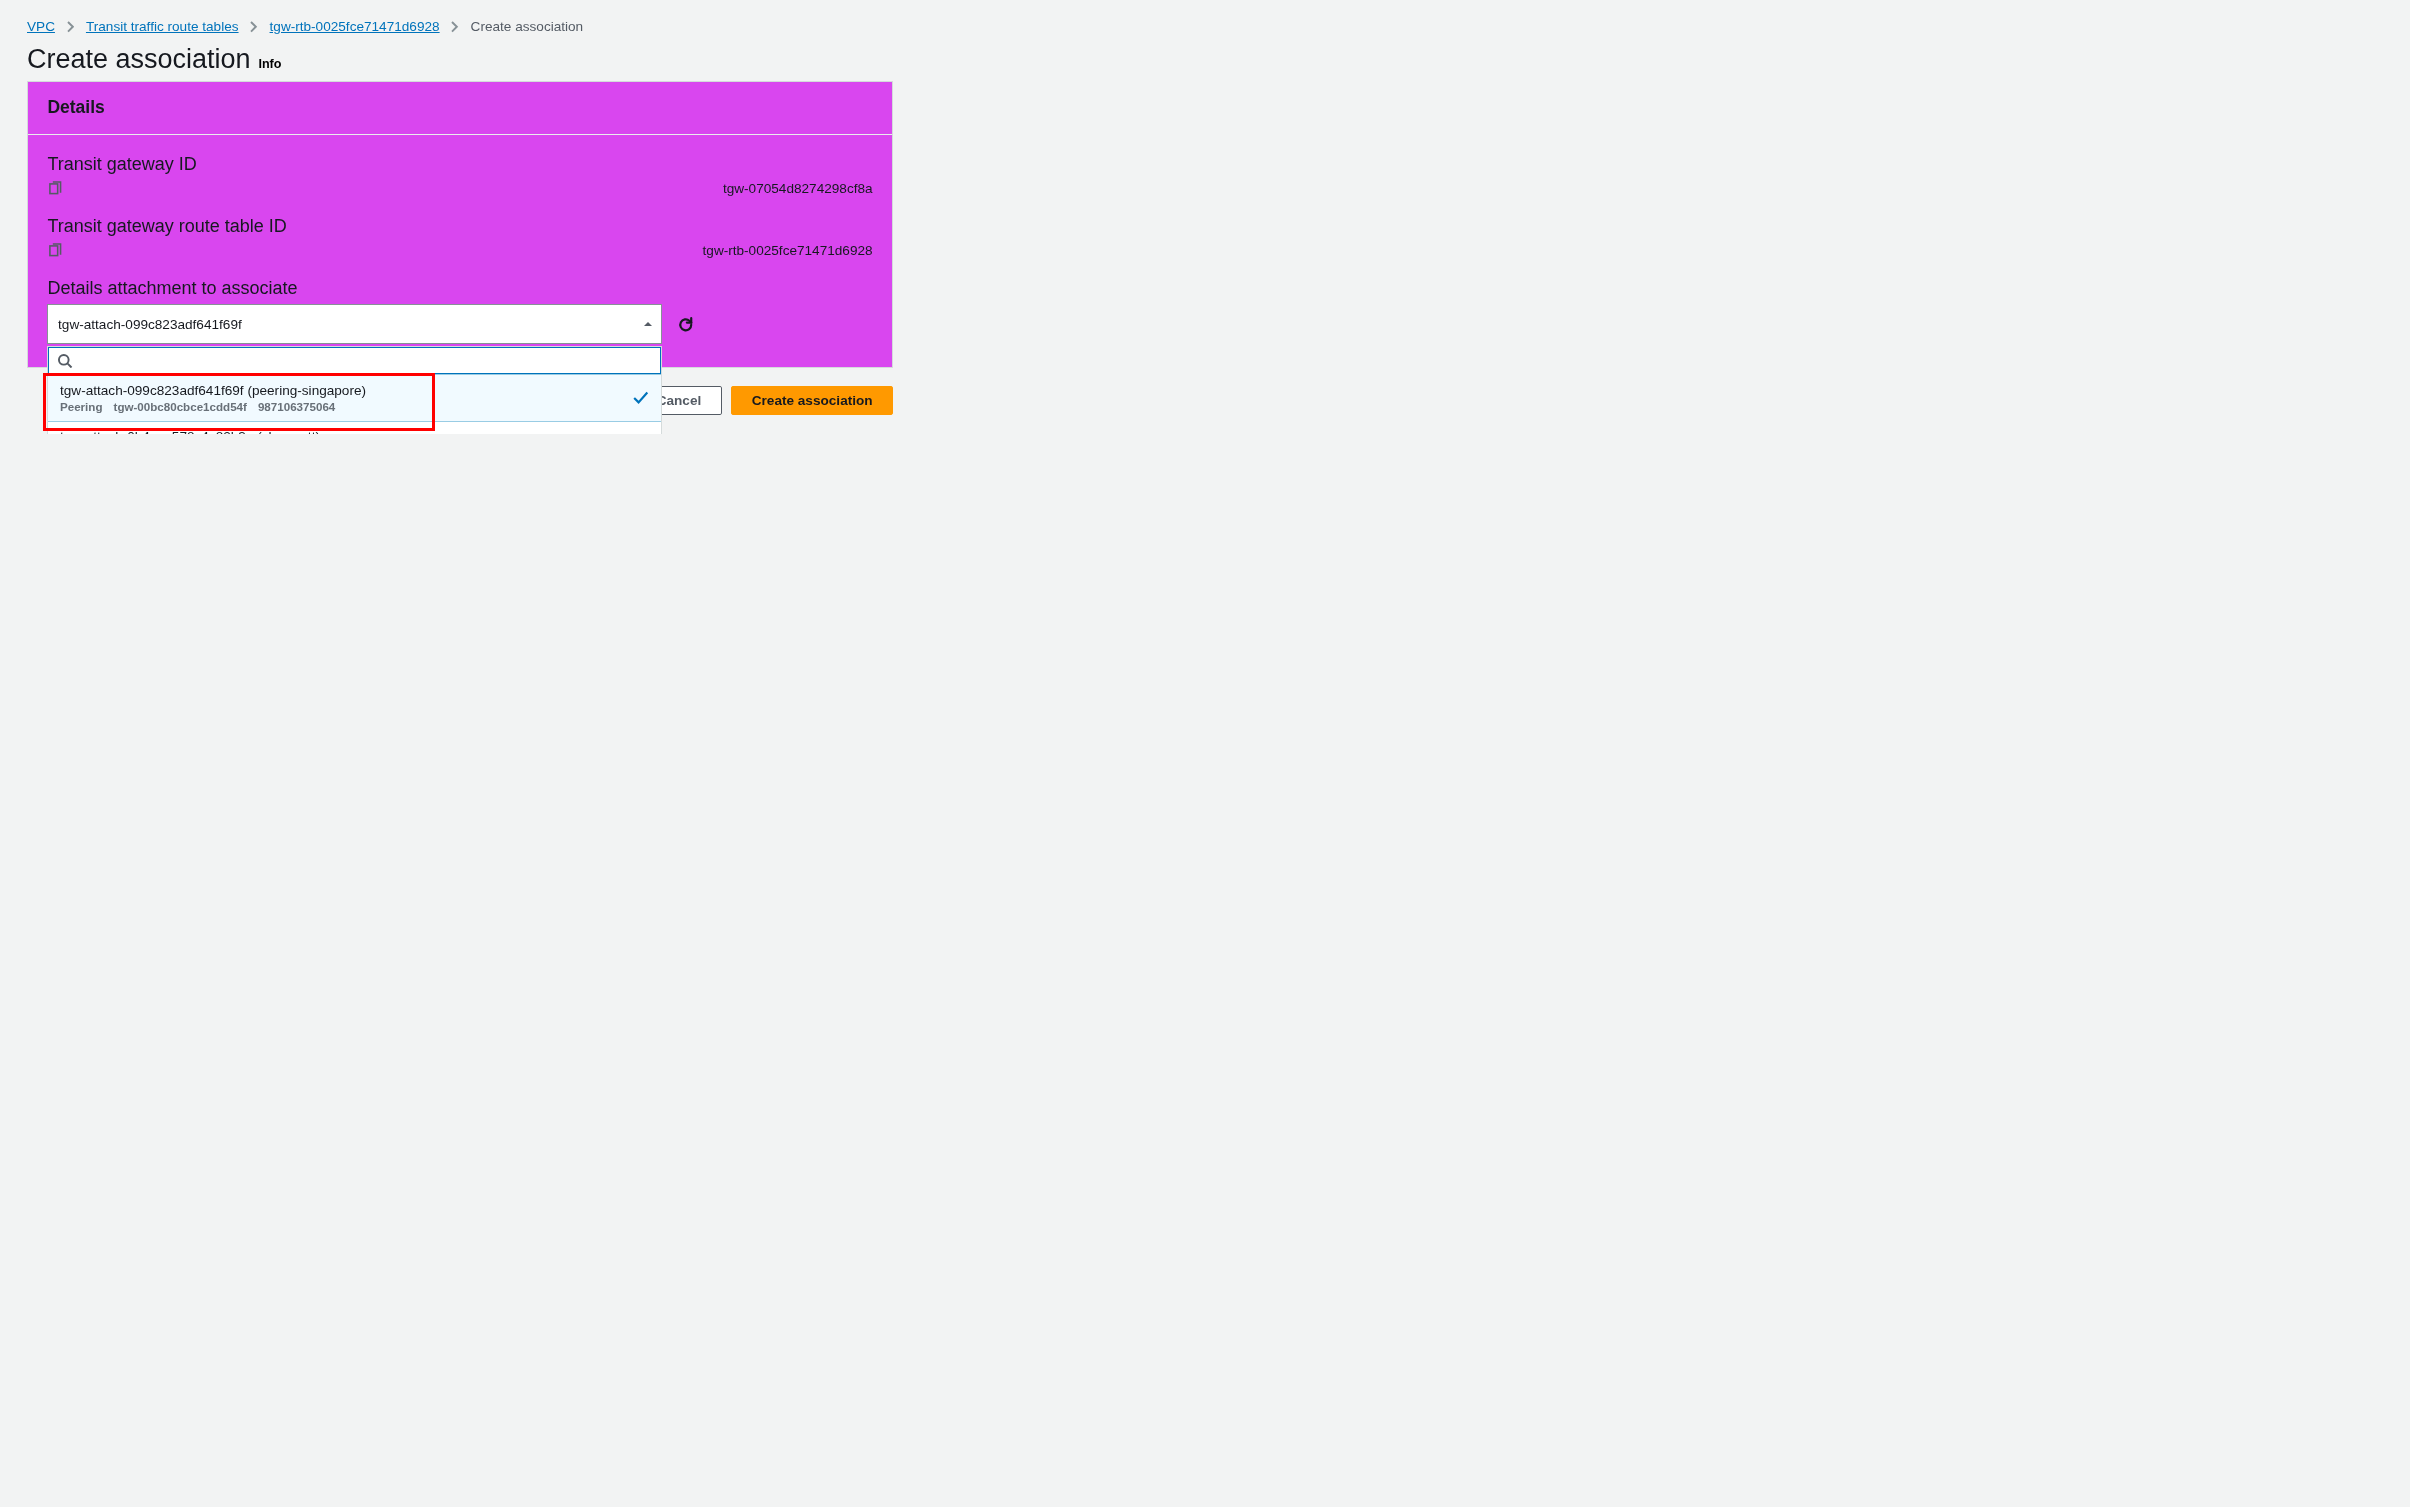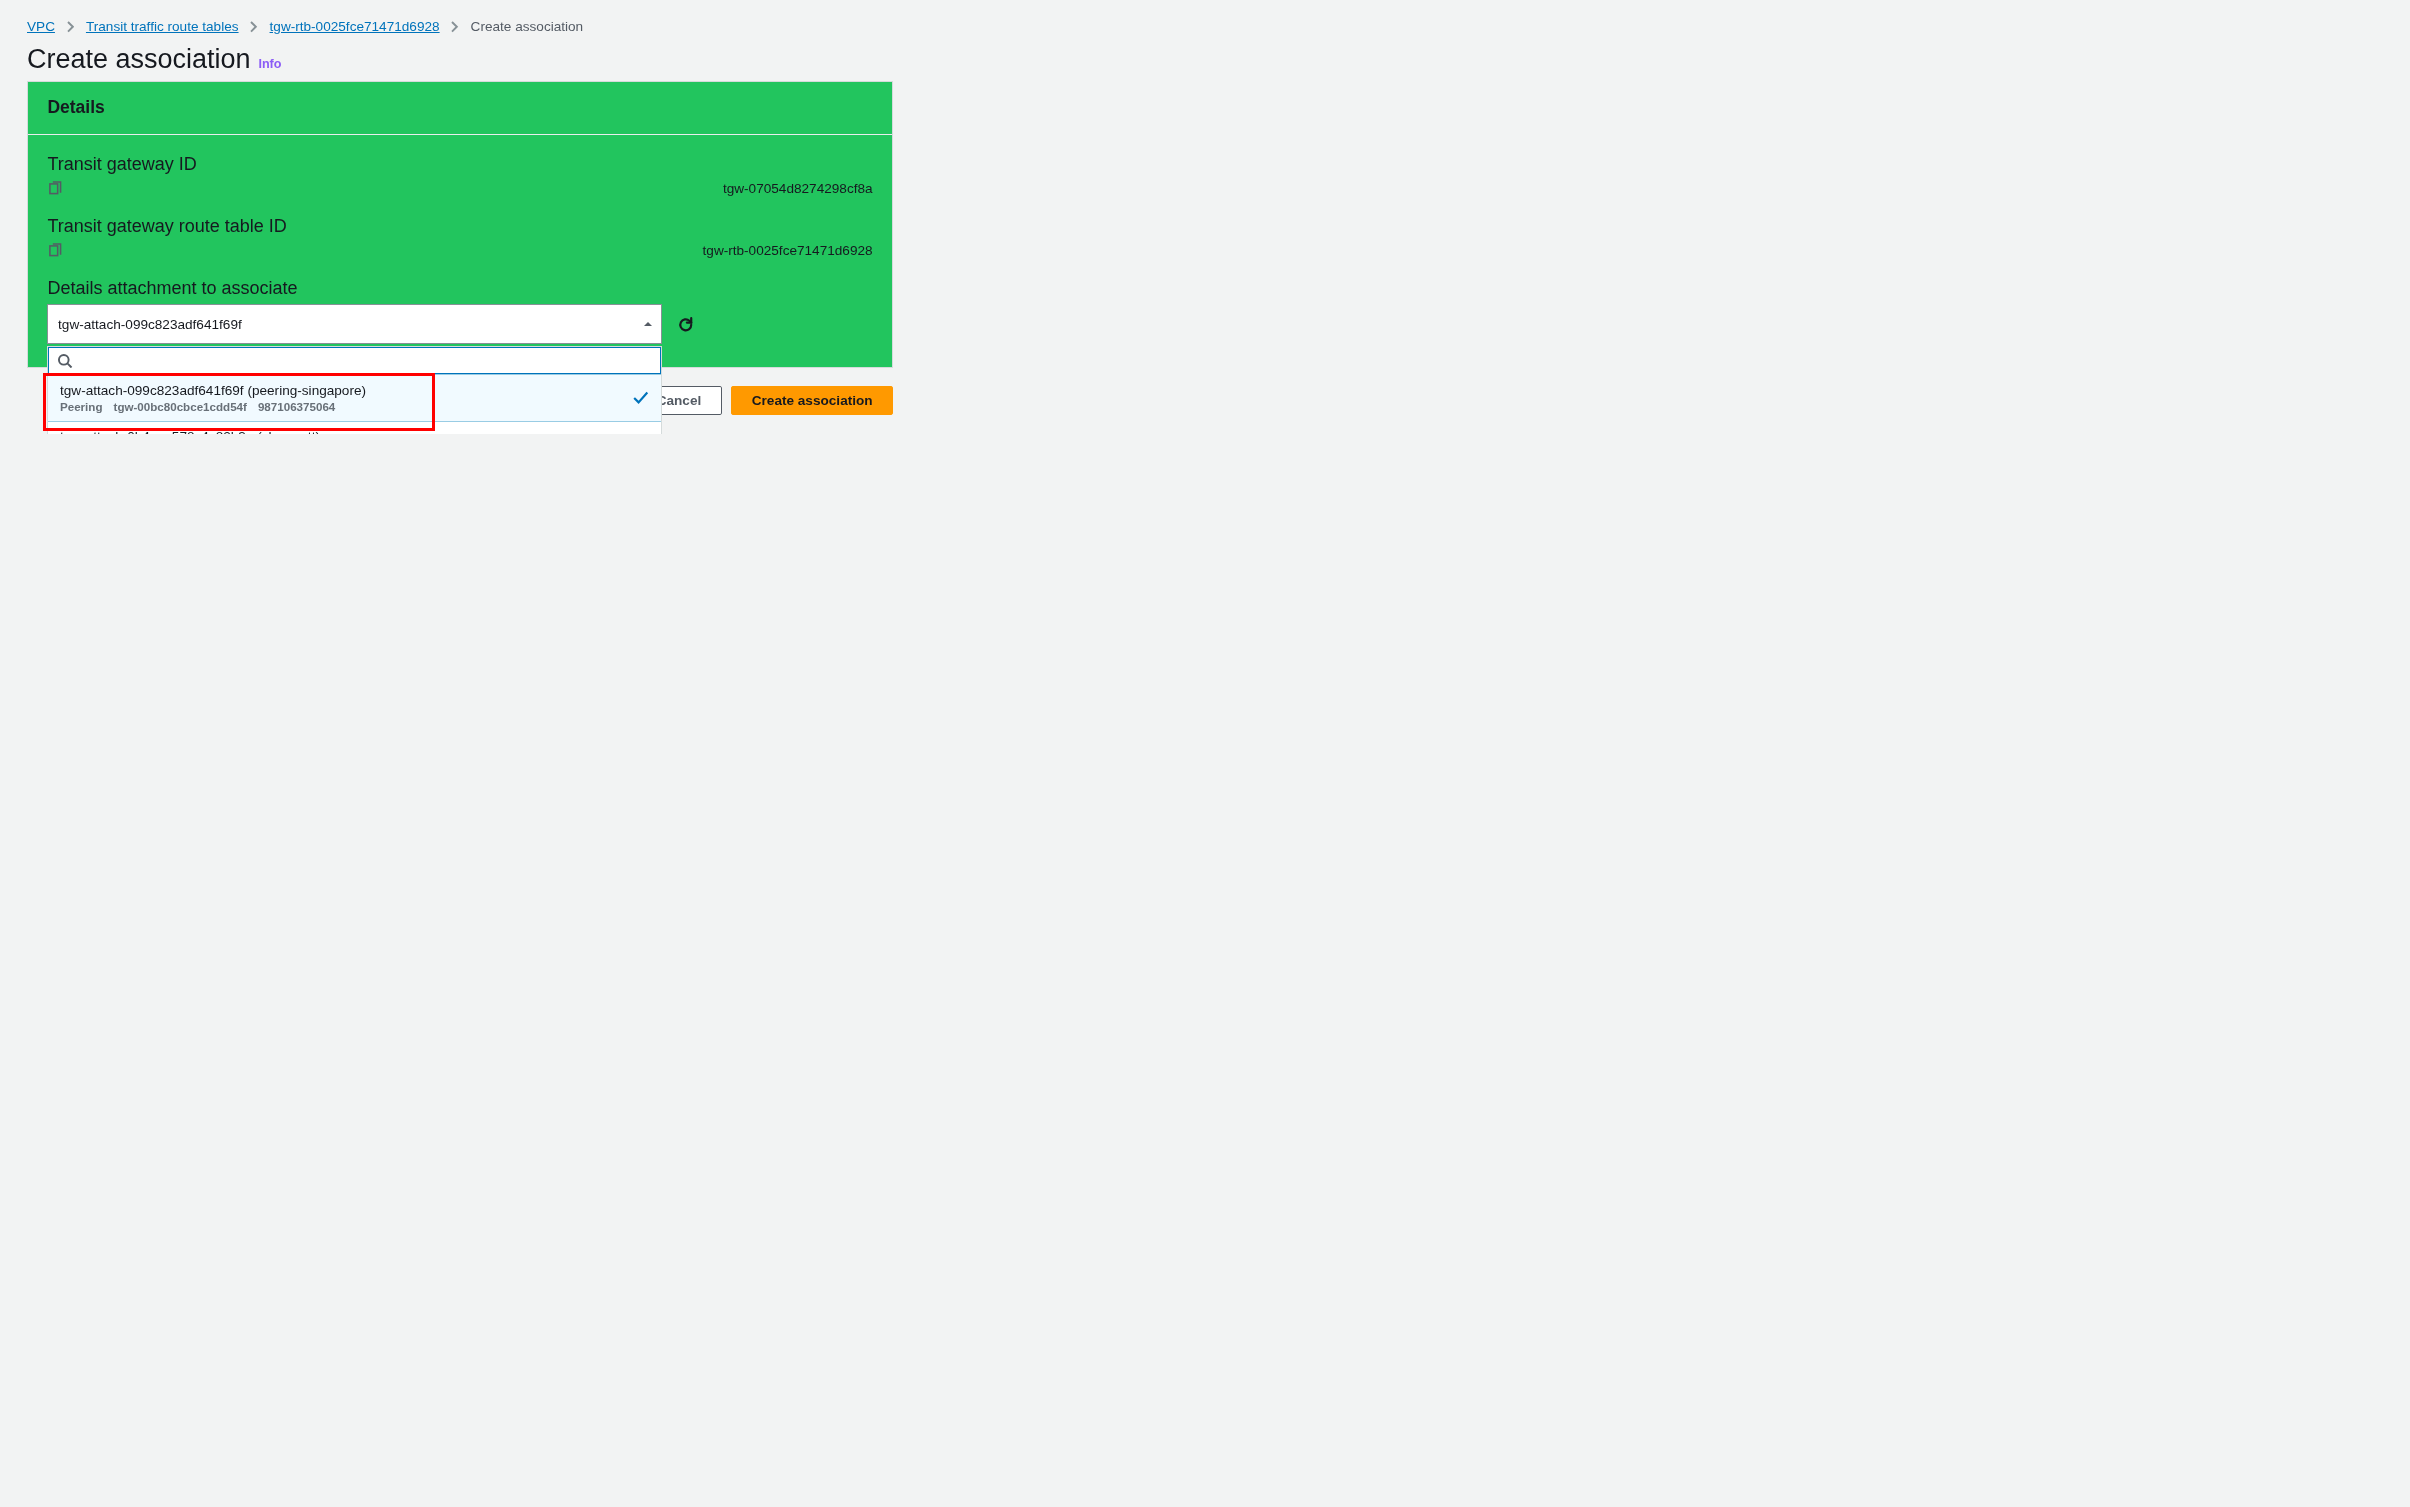--- a/index.html
+++ b/index.html
@@ -38,35 +38,35 @@
     .page-title {
       font-size: 27px;
       font-weight: 400;
       display: flex;
       align-items: baseline;
       gap: 7.8px;
       margin-bottom: 5.8px;
     }
     .page-title h1 { font-weight: 400; font-size: 27px; }
     .info-link {
-      color: #8b5cf6;
+      color: #000000;
       font-size: 12.6px;
       font-weight: 700;
       cursor: pointer;
     }
     .page-desc {
       color: #545b64;
       font-size: 13.6px;
       line-height: 1.5;
       margin-bottom: 19.4px;
       max-width: 835px;
     }
     
     .panel {
-      background: #22c55e;
+      background: #d946ef;
       border: 1px solid #d5dbdb;
       box-shadow: 0 1px 1px rgba(0,0,0,0);
       width: 866px;
       position: relative;
     }
     .panel-header {
       padding: 15.5px 19.4px;
       border-bottom: 1px solid #eaeded;
     }
     .panel-header h2 {

